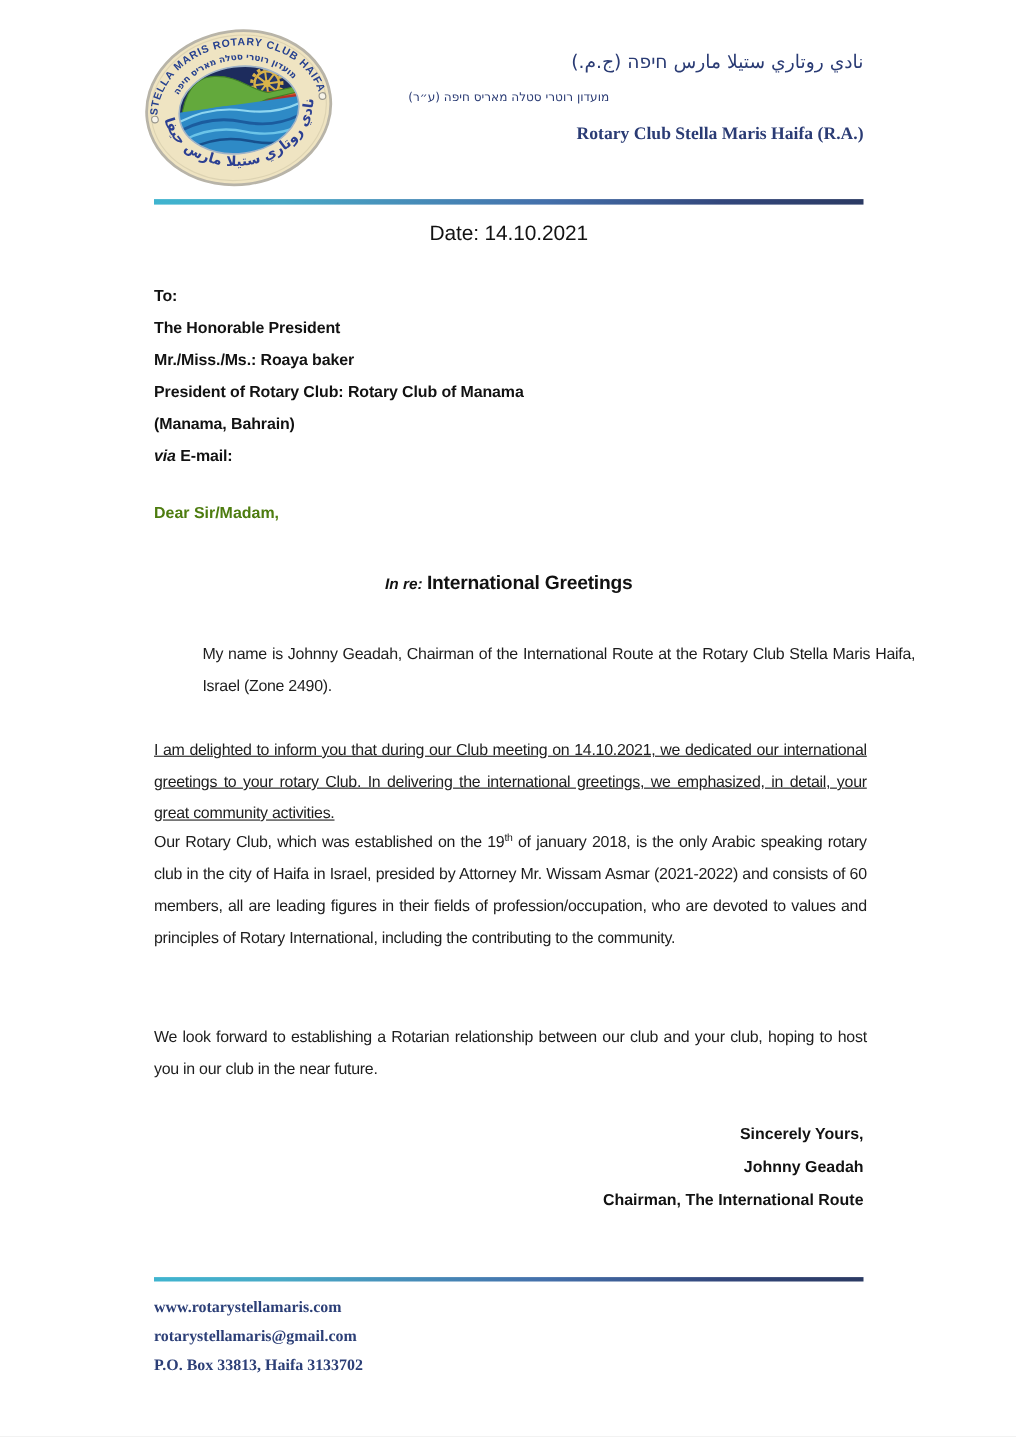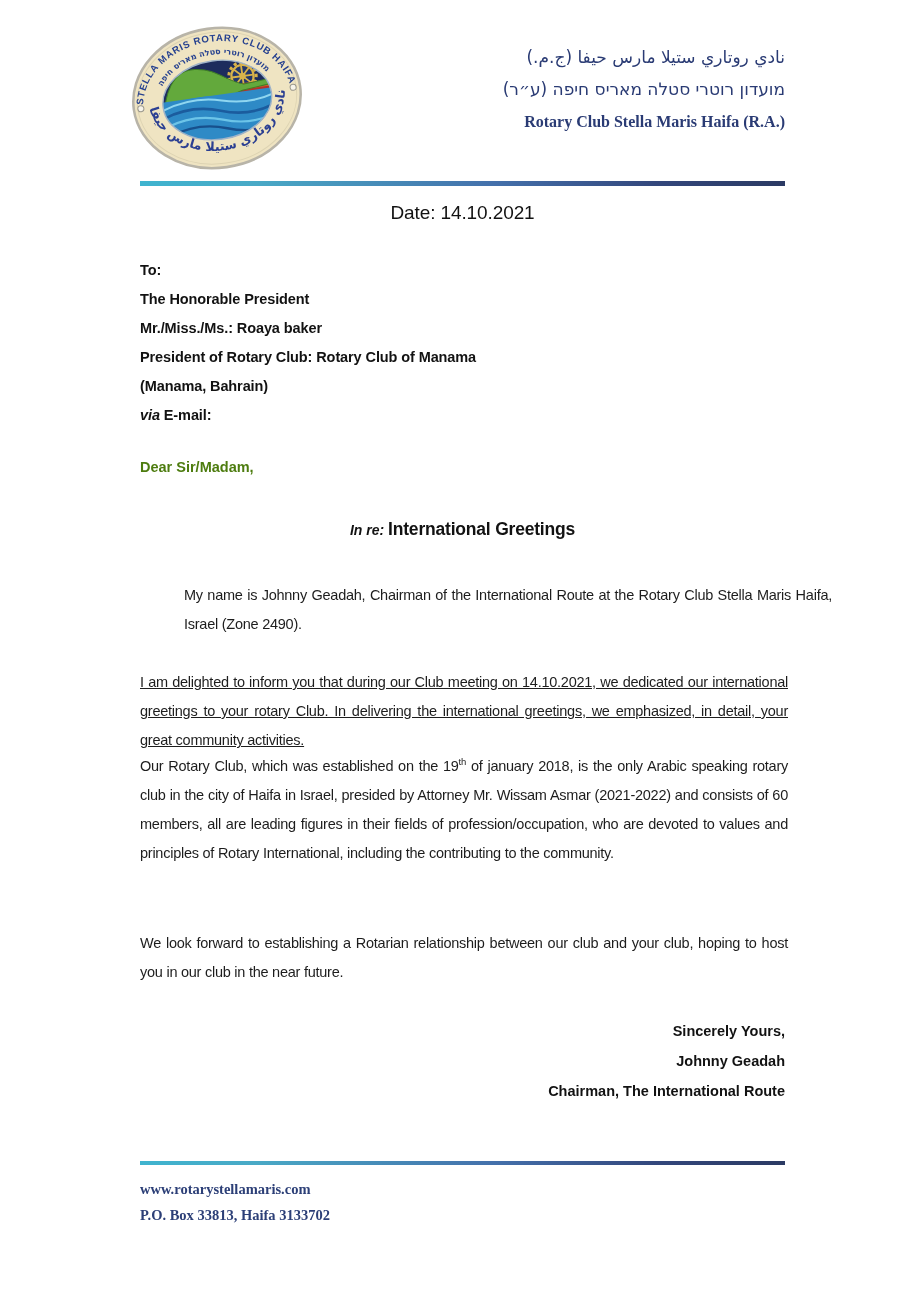--- a/index.html
+++ b/index.html
@@ -11,21 +11,21 @@
     overflow:hidden;
     font-family:"Liberation Sans", sans-serif;
   }
   
   .logo-wrap{position:absolute;left:130px;top:22px;width:174px;height:152px;}
   .org-names{
     position:absolute;left:140px;top:42px;width:645px;
     text-align:right;color:#2a3b74;
   }
   .org-arabic{font-family:"DejaVu Sans", sans-serif;font-size:17px;line-height:30px;direction:rtl;}
-  .org-hebrew{font-family:"DejaVu Sans", sans-serif;font-size:17px;line-height:34px;direction:rtl;}
+  .org-hebrew{font-family:"DejaVu Sans", sans-serif;font-size:11px;line-height:34px;direction:rtl;text-align:center;}
   .org-english{font-family:"Liberation Serif", serif;font-weight:bold;font-size:16px;line-height:31px;}
   .divider{
     position:absolute;left:140px;width:645px;height:5px;
     background:linear-gradient(90deg,#3fb4cf 0%,#49a9c6 18%,#4470ab 55%,#33477c 80%,#2b3a63 100%);
   }
   .divider-top{top:181px;}
   .divider-bottom{top:1161px;height:4px;}
   
   .date-line{
     position:absolute;left:140px;top:202px;width:645px;
@@ -118,21 +118,21 @@
         <text font-family="DejaVu Sans, sans-serif" font-size="12.5" font-weight="bold" fill="#2b3f92">
           <textPath href="#arcBot" startOffset="50%" text-anchor="middle">نادي روتاري ستيلا مارس حيفا</textPath>
         </text>
         <circle cx="10" cy="75" r="3" fill="#f7f4ea" stroke="#9a978c" stroke-width="1"></circle>
         <circle cx="162" cy="75" r="3" fill="#f7f4ea" stroke="#9a978c" stroke-width="1"></circle>
       </g>
     </svg>
   </div>
 
   <div class="org-names">
-    <div class="org-arabic">نادي روتاري ستيلا مارس حيفا (ج.م.)</div>
+    <div class="org-arabic">نادي روتاري ستيلا مارس חיפה (ج.م.)</div>
     <div class="org-hebrew">מועדון רוטרי סטלה מאריס חיפה (ע״ר)</div>
     <div class="org-english">Rotary Club Stella Maris Haifa (R.A.)</div>
   </div>
 
   <div class="divider divider-top"></div>
 
   <div class="date-line">Date: 14.10.2021</div>
 
   <div class="recipient">
     <div>To:</div>
@@ -156,16 +156,17 @@
 
   <div class="signature">
     <div>Sincerely Yours,</div>
     <div>Johnny Geadah</div>
     <div>Chairman, The International Route</div>
   </div>
 
   <div class="divider divider-bottom"></div>
   <div class="footer">
     <div>www.rotarystellamaris.com</div>
+    <div>rotarystellamaris@gmail.com</div>
     <div>P.O. Box 33813, Haifa 3133702</div>
   </div>
 
 </div>
 
 </body></html>

